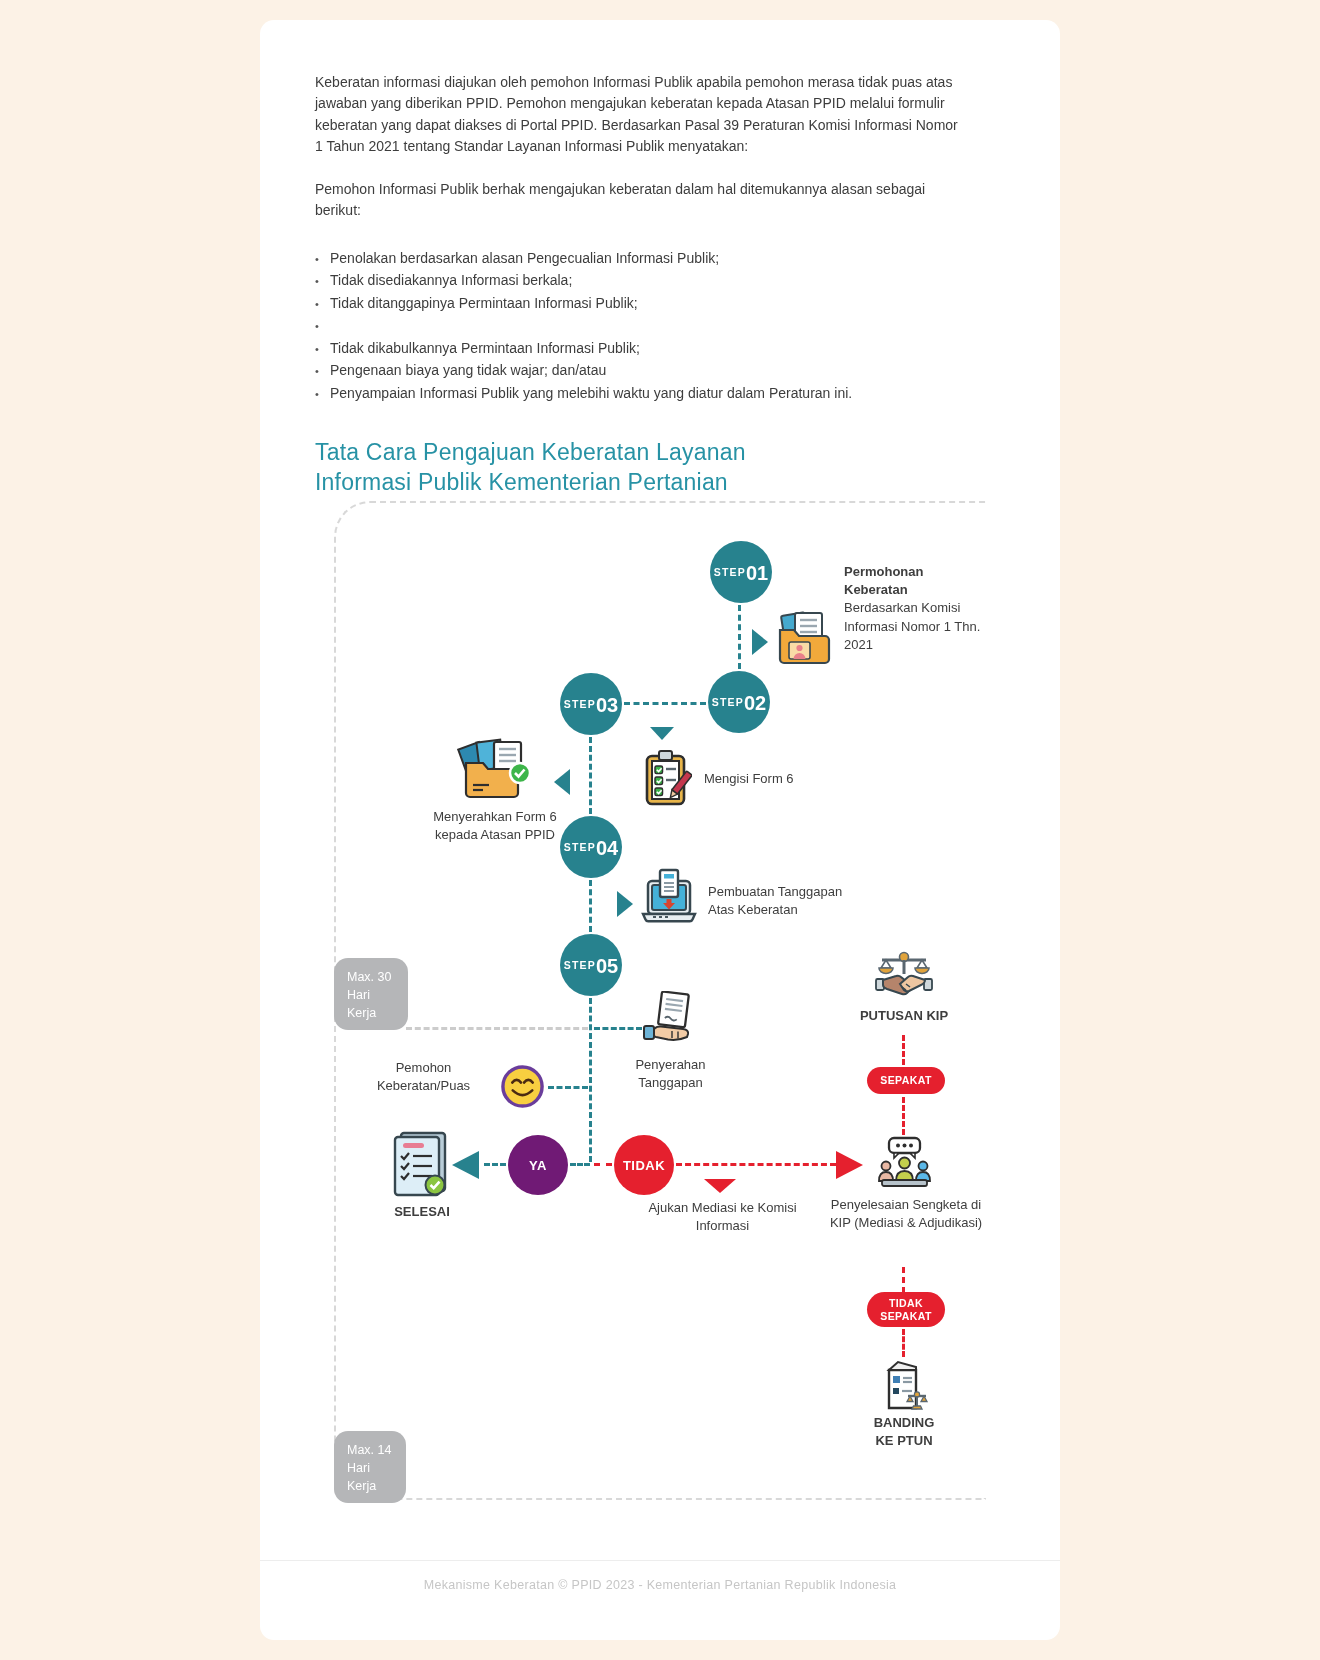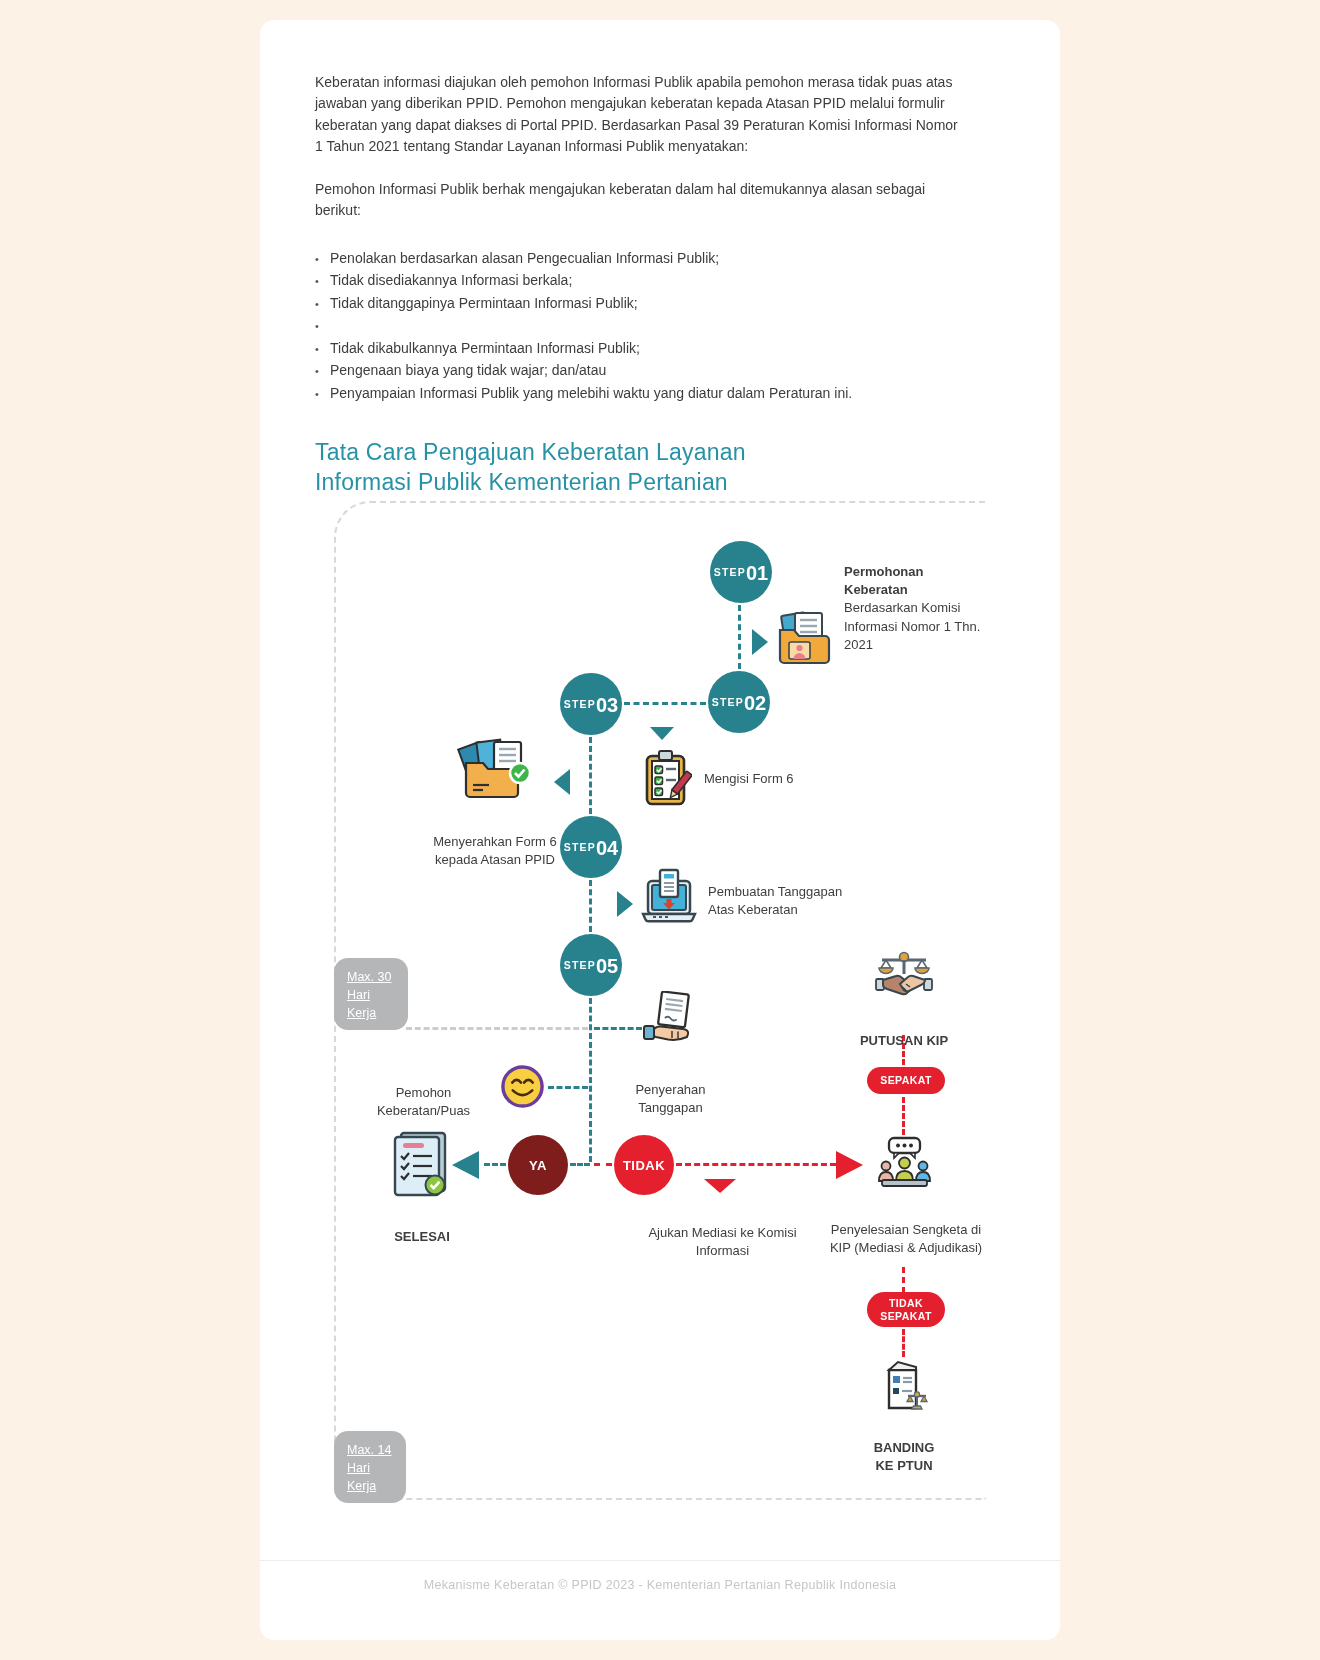--- a/index.html
+++ b/index.html
@@ -27,28 +27,28 @@
   .hline-gray { position:absolute; height:0; border-top:3px dashed #cccccc; }
   .tri { position:absolute; width:0; height:0; }
   .tri-right-teal { border-top:13px solid transparent; border-bottom:13px solid transparent; border-left:16px solid #27828e; }
   .tri-left-teal  { border-top:13px solid transparent; border-bottom:13px solid transparent; border-right:16px solid #27828e; }
   .tri-down-teal  { border-left:12px solid transparent; border-right:12px solid transparent; border-top:13px solid #27828e; }
   .tri-left-big   { border-top:14px solid transparent; border-bottom:14px solid transparent; border-right:27px solid #27828e; }
   .tri-right-red  { border-top:14px solid transparent; border-bottom:14px solid transparent; border-left:27px solid #e5202e; }
   .tri-down-red   { border-left:16px solid transparent; border-right:16px solid transparent; border-top:14px solid #e5202e; }
   .decision { position:absolute; width:60px; height:60px; border-radius:50%; color:#fff; font-weight:700; font-size:13px;
               letter-spacing:.5px; display:flex; align-items:center; justify-content:center; }
-  .ya { background:#7f1d1d; }
+  .ya { background:#701a75; }
   .tidak { background:#e5202e; }
   .badge { position:absolute; background:#e5202e; color:#fff; font-weight:700; font-size:10.5px; letter-spacing:.4px;
            display:flex; align-items:center; justify-content:center; text-align:center; line-height:1.15; }
   .maxbox { position:absolute; background:#b5b6b8; color:#fff; font-size:12.5px; line-height:1.45;
-            border-radius:14px; padding:10px 8px 0 13px;text-decoration:underline; }
+            border-radius:14px; padding:10px 8px 0 13px; }
   .lbl { position:absolute; color:#3e3e3e; font-size:13px; line-height:1.4; }
-  .lbl.center { text-align:center;margin-top:25px; }
+  .lbl.center { text-align:center; }
   .lbl.bold { font-weight:700; }
   .lbl .t { font-weight:700; }
   .icon { position:absolute; }
   
   #footer-divider { position:absolute; left:0; top:1540px; width:100%; border-top:1px solid #ededed; }
   #footer-text { position:absolute; left:0; top:1558px; width:100%; text-align:center; color:#c6c6c6; font-size:12.5px; letter-spacing:.3px; }
 </style>
 </head>
 <body>
 

